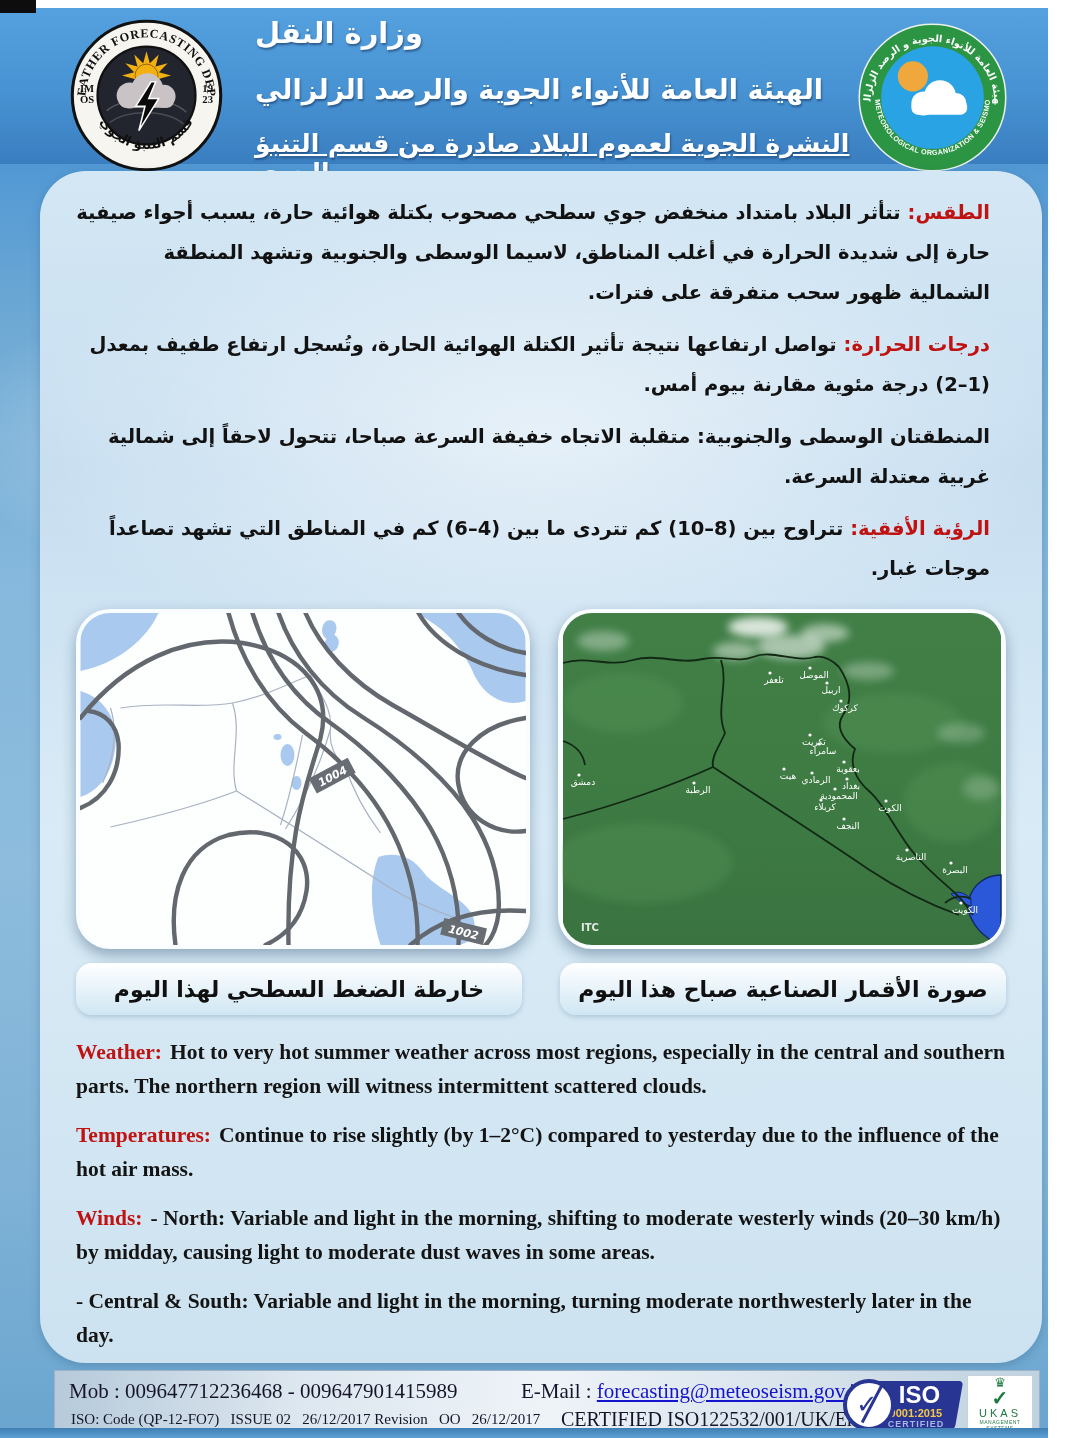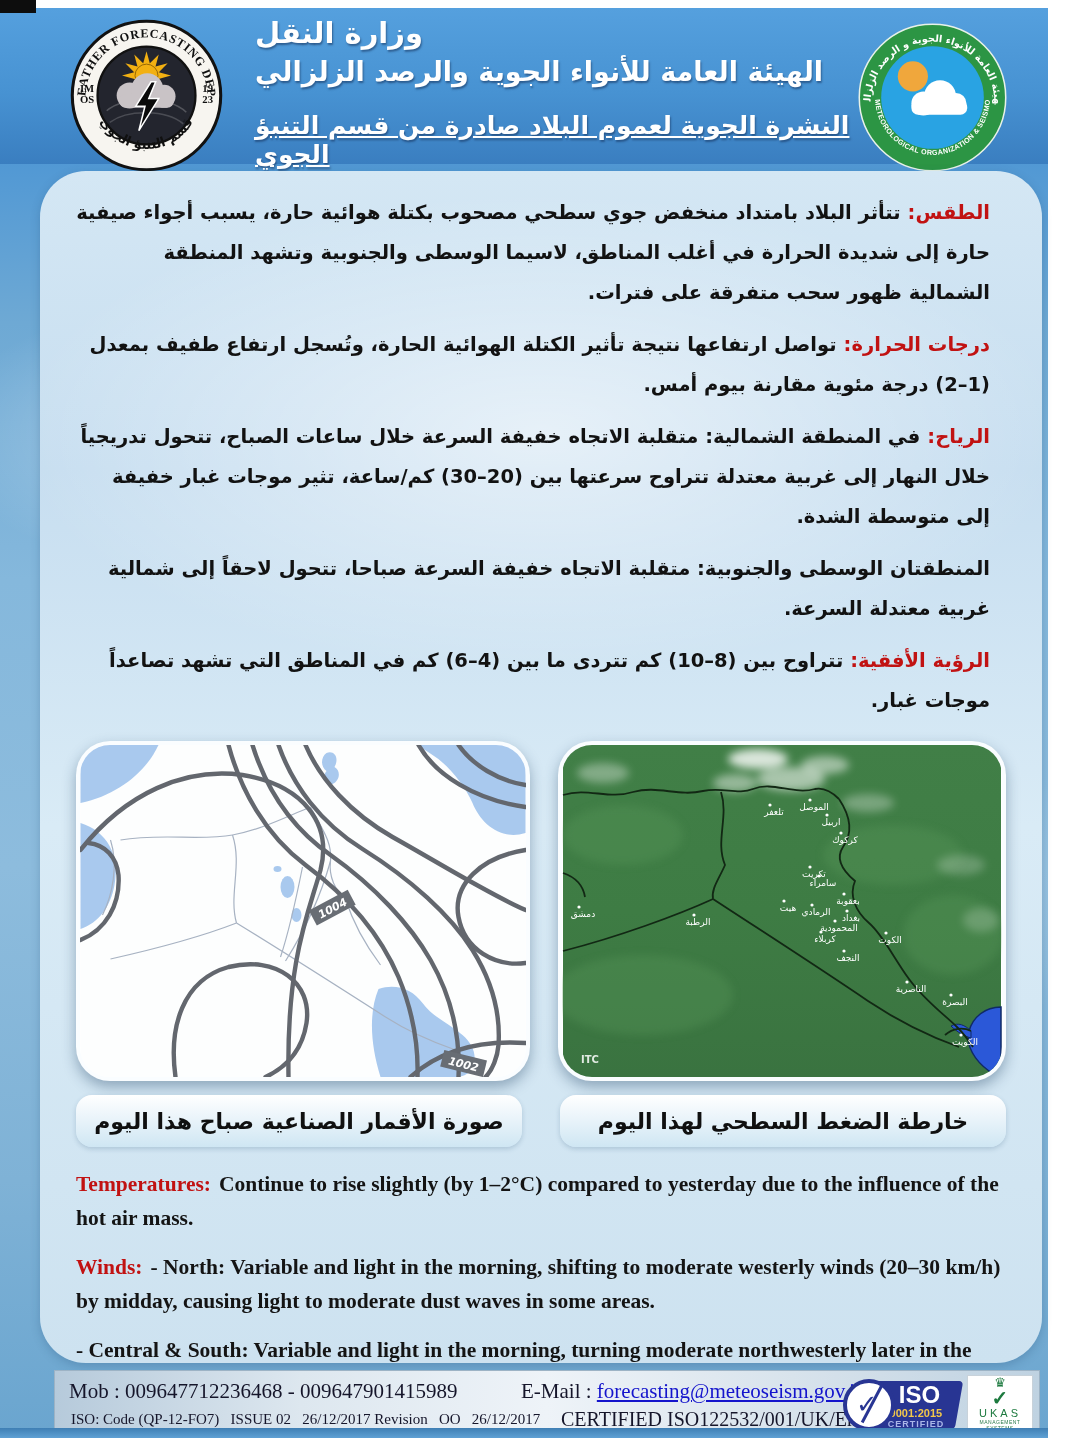--- a/index.html
+++ b/index.html
@@ -14,21 +14,21 @@
       radial-gradient(500px 240px at 75% 62%, rgba(255,255,255,.30), rgba(255,255,255,0) 70%),
       linear-gradient(180deg,#4e98d8 0%,#4f97d4 10%,#6ea9d4 22%,#85b8dc 40%,#8dbcdd 60%,#7fb2d6 82%,#6aa5cf 100%);
   }
   .scan-corner{position:absolute;left:0;top:0;width:36px;height:13px;background:#0d0d0d;}
   
   .header{position:absolute;left:0;top:0;width:100%;height:156px;
     background:linear-gradient(180deg,#55a0de 0%,#4792d2 55%,#3a7ec0 100%);}
   .title-block{position:absolute;left:255px;top:6px;width:600px;text-align:left;color:#ffffff;
     text-shadow:1px 2px 2px rgba(15,40,80,.5);font-weight:bold;}
   .title-block .l1{font-size:29px;margin-top:2px;}
-  .title-block .l2{font-size:27px;margin-top:6px;}
+  .title-block .l2{font-size:27px;margin-top:24px;}
   .title-block .l3{font-size:25px;margin-top:24px;text-decoration:underline;}
   .title-block .l4{font-size:29px;margin-top:7px;}
   .logo{position:absolute;}
   .logo svg{display:block;}
   
   .card{position:absolute;left:40px;top:163px;width:1002px;height:1192px;border-radius:46px;
     background:
       radial-gradient(700px 320px at 50% 22%, rgba(255,255,255,.55), rgba(255,255,255,0) 75%),
       linear-gradient(180deg,#d4e7f4 0%,#c7def0 25%,#d9ebf6 55%,#cde2f0 100%);
     box-shadow:0 3px 10px rgba(30,70,110,.25);
@@ -169,23 +169,20 @@
   </div>
 
   <div class="card">
 
     <div class="ar-section">
       <p class="ar-p">
         <span class="kw">الطقس:</span><span>تتأثر البلاد بامتداد منخفض جوي سطحي مصحوب بكتلة هوائية حارة، يسبب أجواء صيفية حارة إلى شديدة الحرارة في أغلب المناطق، لاسيما الوسطى والجنوبية وتشهد المنطقة الشمالية ظهور سحب متفرقة على فترات.</span>
       </p>
       <p class="ar-p">
         <span class="kw">درجات الحرارة:</span><span>تواصل ارتفاعها نتيجة تأثير الكتلة الهوائية الحارة، وتُسجل ارتفاع طفيف بمعدل (1–2) درجة مئوية مقارنة بيوم أمس.</span>
-      </p>
-      <p class="ar-p">
-        <span class="kw">الرياح:</span><span>في المنطقة الشمالية: متقلبة الاتجاه خفيفة السرعة خلال ساعات الصباح، تتحول تدريجياً خلال النهار إلى غربية معتدلة تتراوح سرعتها بين (20–30) كم/ساعة، تثير موجات غبار خفيفة إلى متوسطة الشدة.</span>
       </p>
       <p class="ar-p">
         <span>المنطقتان الوسطى والجنوبية: متقلبة الاتجاه خفيفة السرعة صباحا، تتحول لاحقاً إلى شمالية غربية معتدلة السرعة.</span>
       </p>
       <p class="ar-p">
         <span class="kw">الرؤية الأفقية:</span><span>تتراوح بين (8–10) كم تتردى ما بين (4–6) كم في المناطق التي تشهد تصاعداً موجات غبار.</span>
       </p>
     </div>
 
     <div class="maps-row">
@@ -320,25 +317,28 @@
               <text x="392" y="260" class="city-label">البصرة</text>
               <circle cx="398" cy="290" r="1.6" fill="#ffffff"></circle>
               <text x="402" y="300" class="city-label">الكويت</text>
             </g>
           <text x="18" y="318" class="corner-tag">ITC</text>
         </svg>
       </div>
     </div>
 
     <div class="captions-row">
+      <div class="caption-bar">خارطة الضغط السطحي لهذا اليوم</div>
       <div class="caption-bar">صورة الأقمار الصناعية صباح هذا اليوم</div>
-      <div class="caption-bar">خارطة الضغط السطحي لهذا اليوم</div>
     </div>
 
     <div class="en-section">
+      <p class="en-p">
+        <span class="kw-en">Weather:</span><span>Hot to very hot summer weather across most regions, especially in the central and southern parts. The northern region will witness intermittent scattered clouds.</span>
+      </p>
       <p class="en-p">
         <span class="kw-en">Temperatures:</span><span>Continue to rise slightly (by 1–2°C) compared to yesterday due to the influence of the hot air mass.</span>
       </p>
       <p class="en-p">
         <span class="kw-en">Winds:</span><span>- North: Variable and light in the morning, shifting to moderate westerly winds (20–30 km/h) by midday, causing light to moderate dust waves in some areas.</span>
       </p>
       <p class="en-p">
         <span>- Central &amp; South: Variable and light in the morning, turning moderate northwesterly later in the day.</span>
       </p>
 

